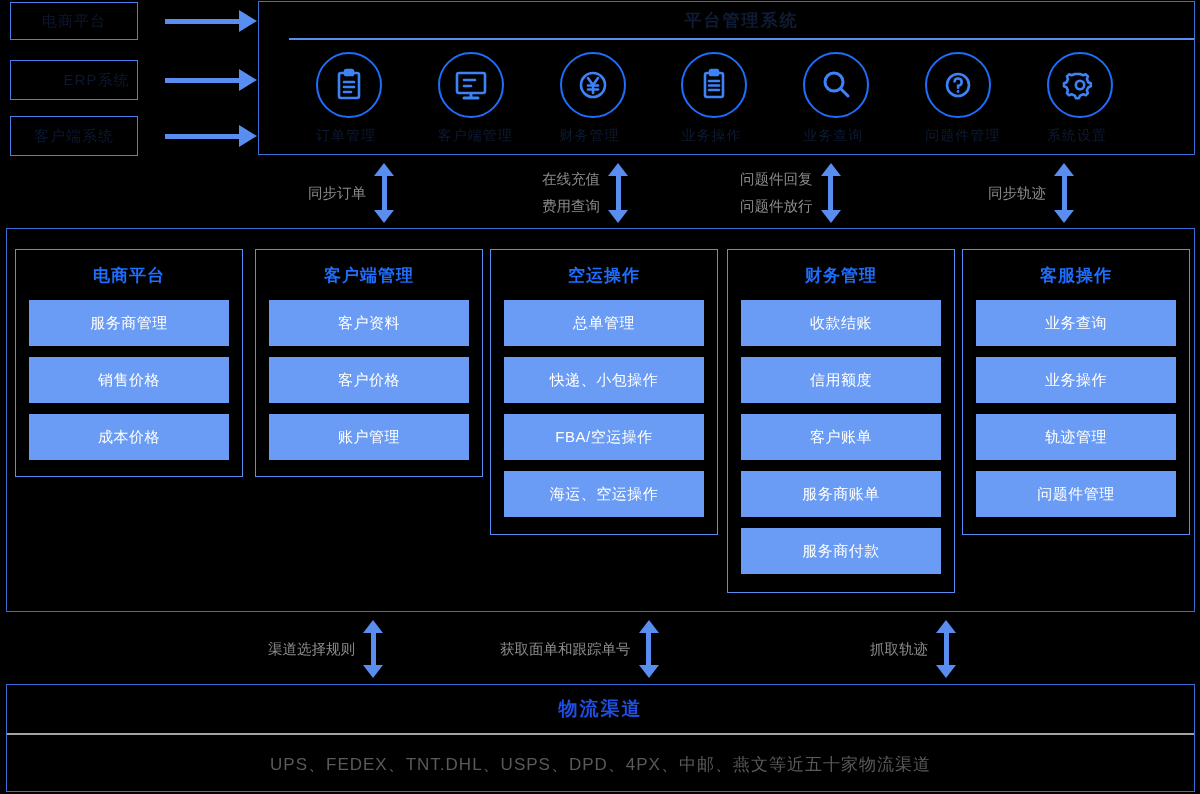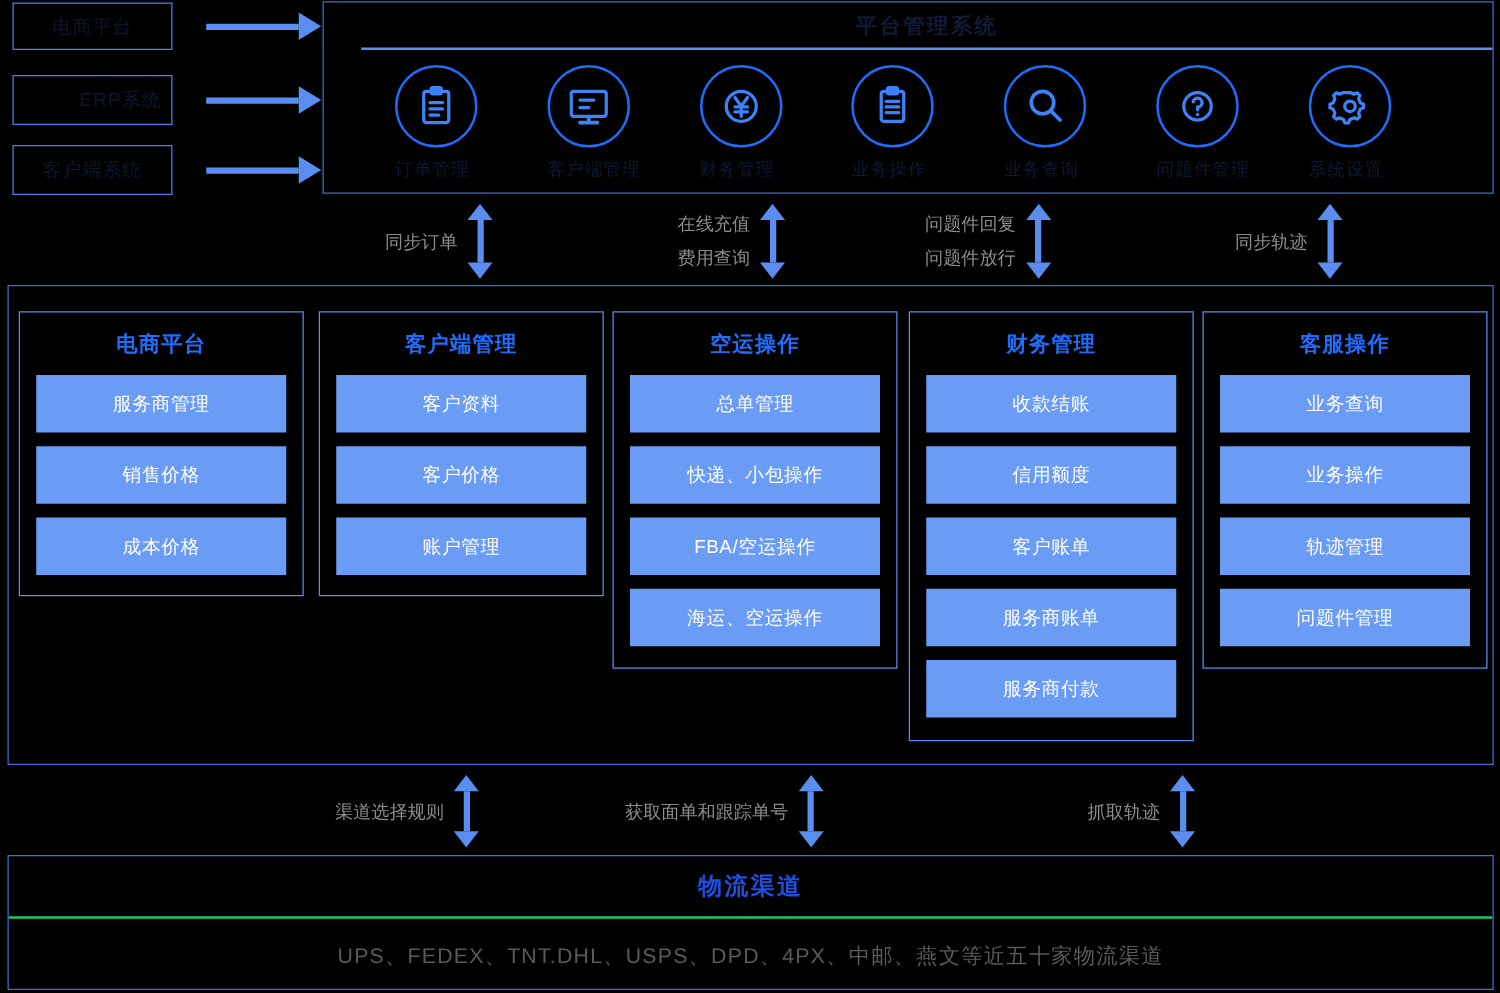--- a/index.html
+++ b/index.html
@@ -172,21 +172,21 @@
   }
   .col-item:last-child { margin-bottom: 0; }
 
   
   .bot-panel {
     border: 1px solid #3b6fd4;
     background: #000;
   }
   .bot-title {
     height: 48px;
-    border-bottom: 2px solid #22c55e;
+    border-bottom: 2px solid #a3a3a3;
     display: flex;
     align-items: center;
     justify-content: center;
     color: #1f4fe0;
     font-size: 19px;
     font-weight: bold;
     letter-spacing: 2px;
   }
   .bot-list {
     height: 58px;

